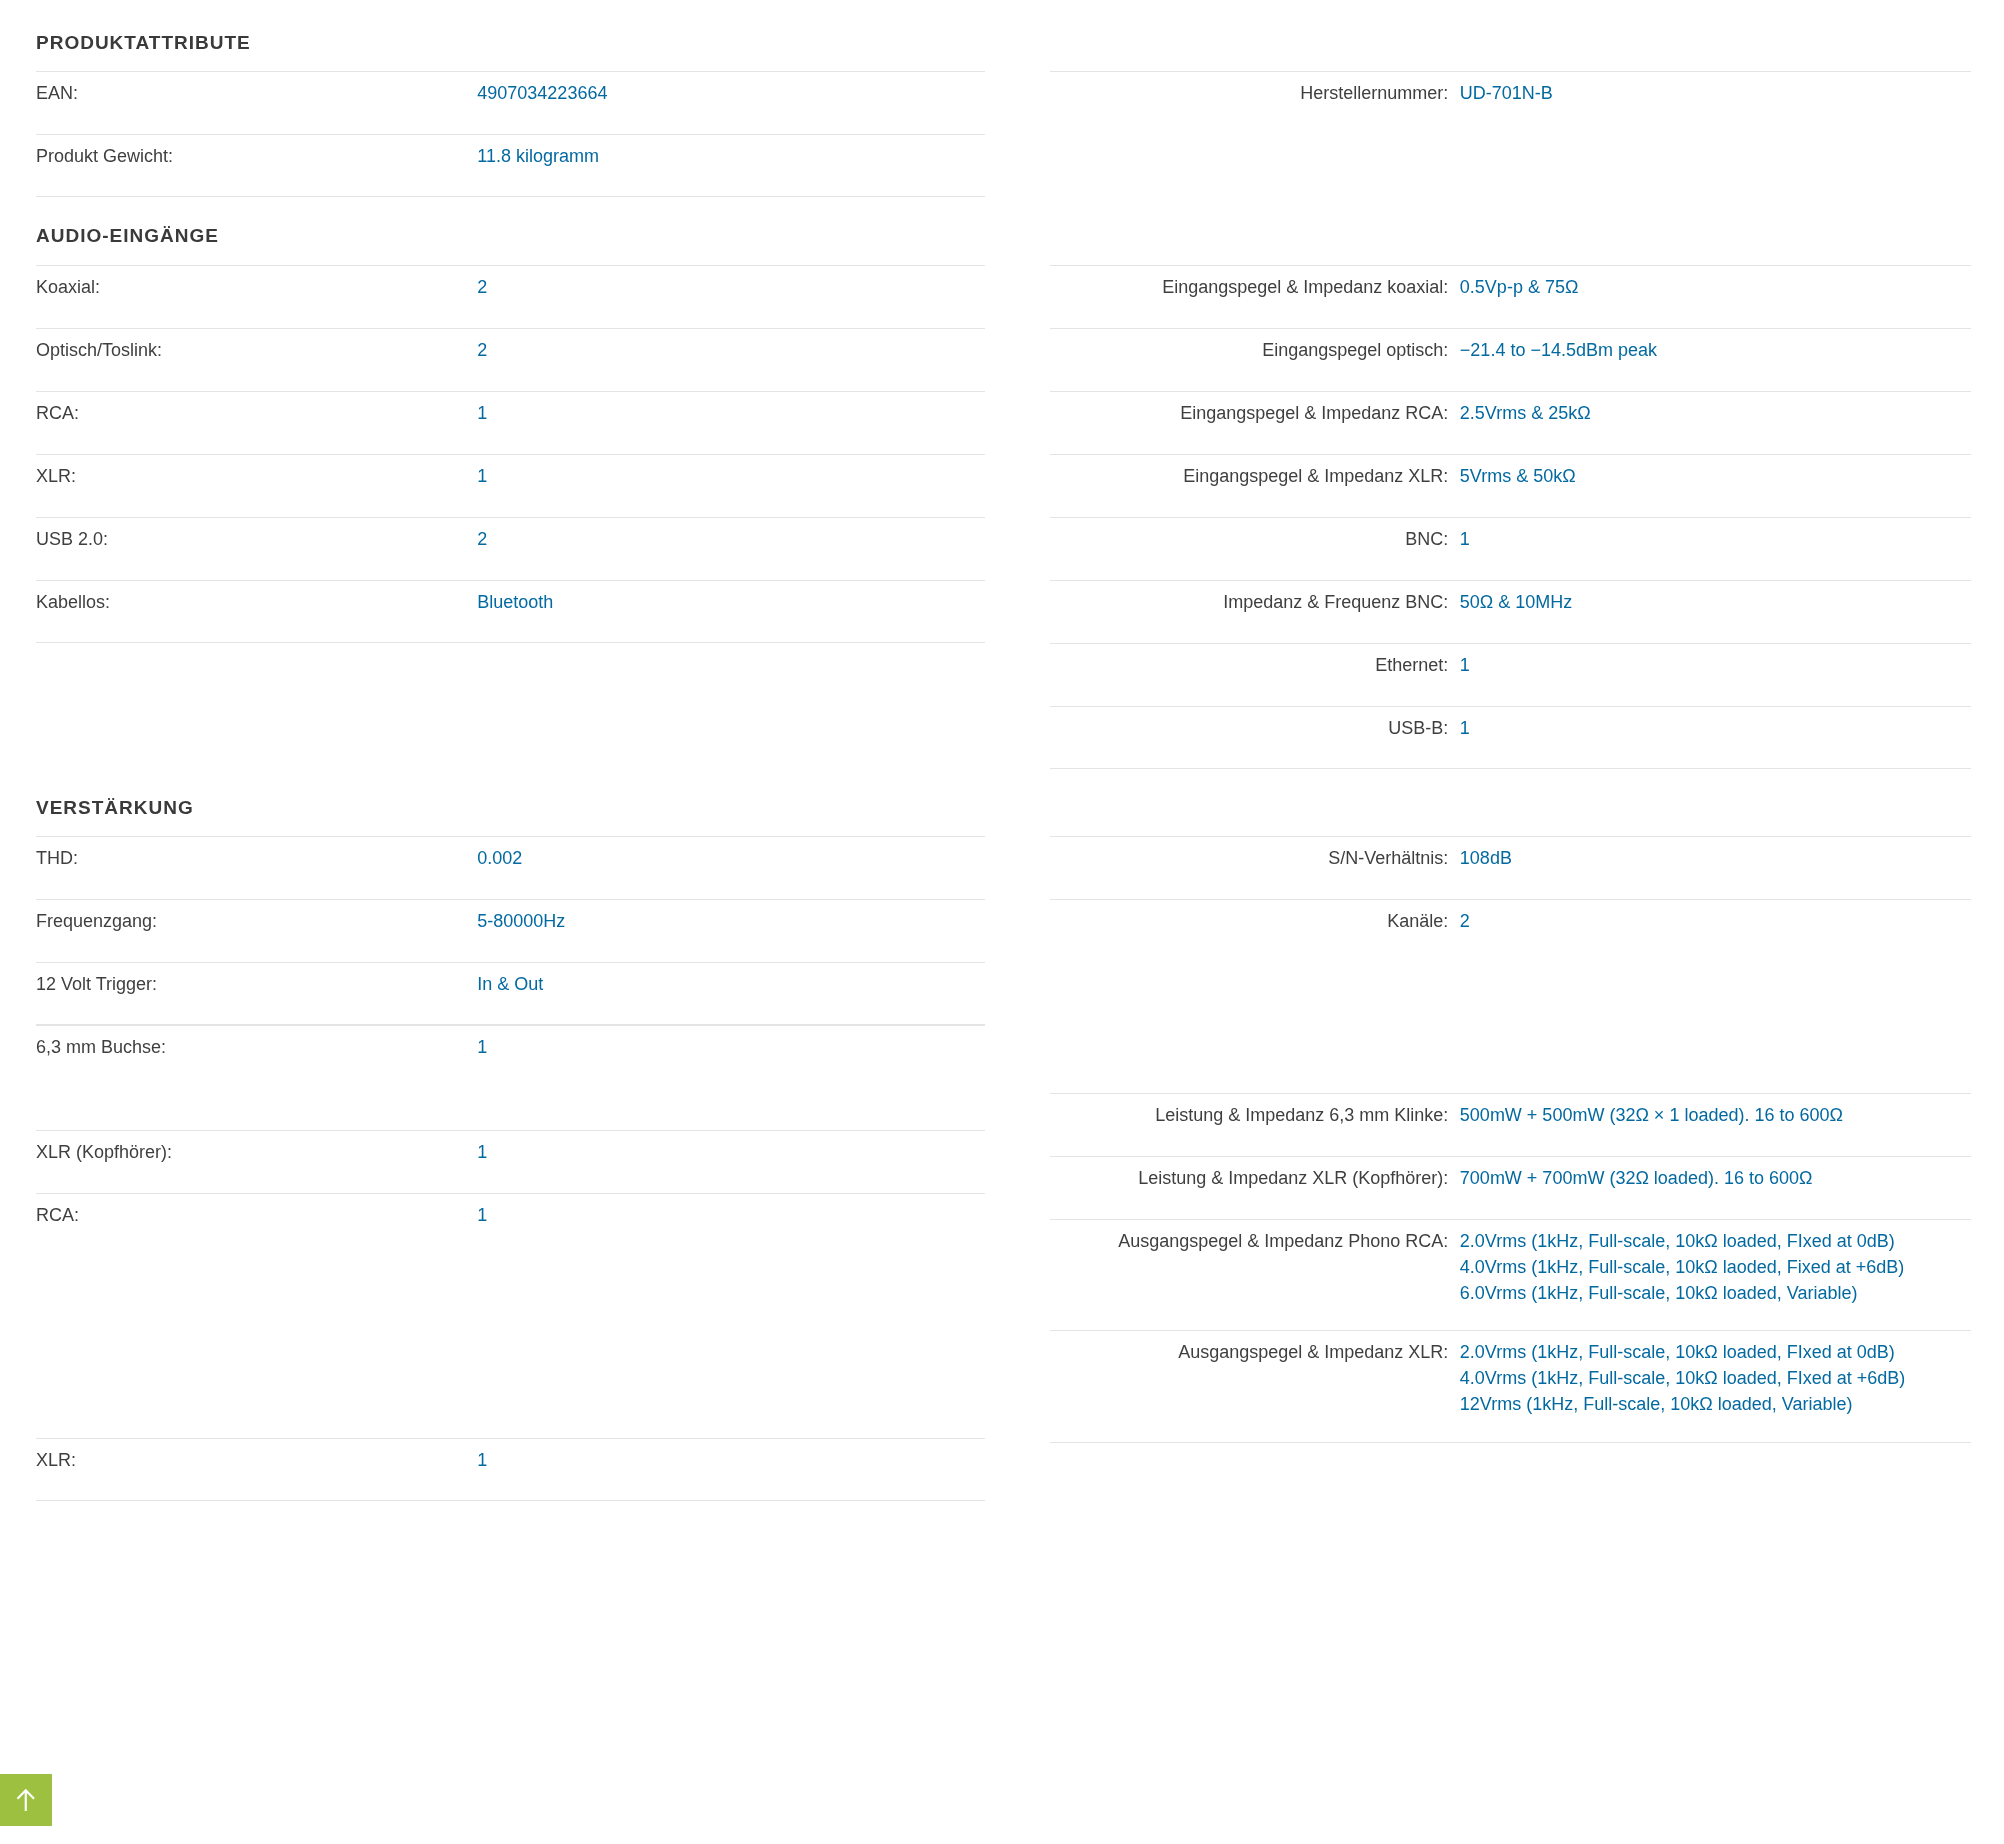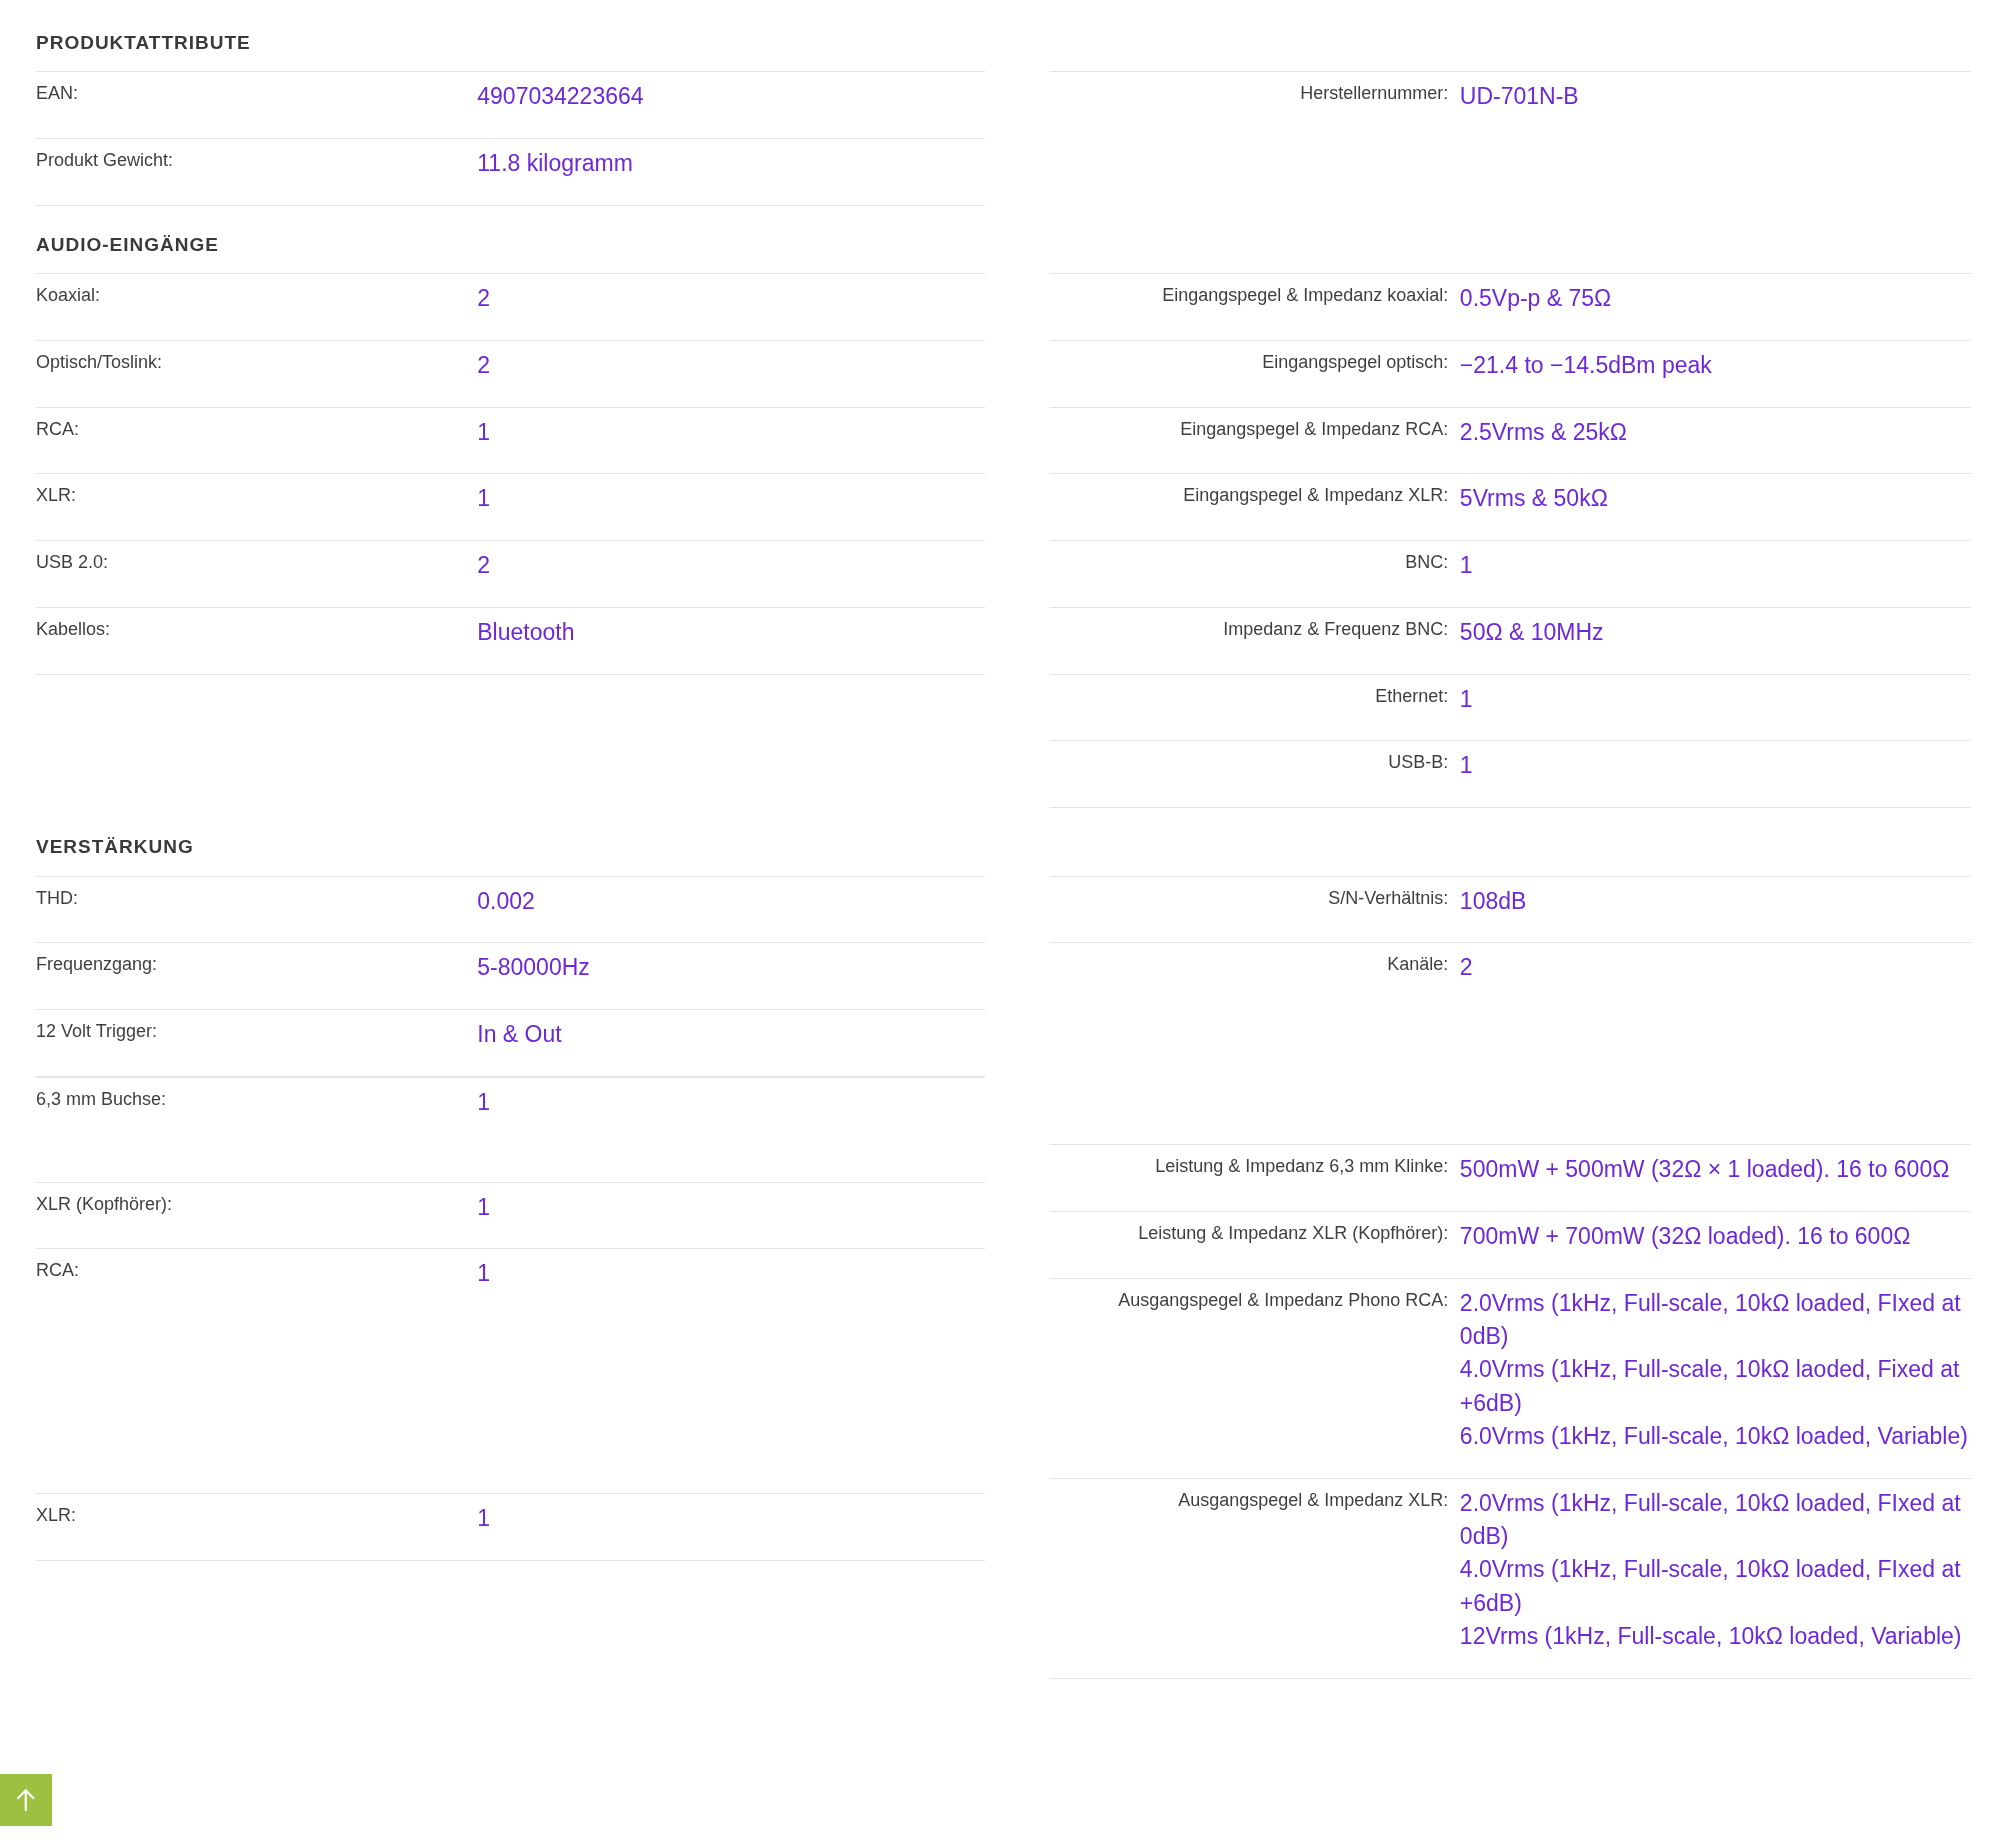--- a/index.html
+++ b/index.html
@@ -65,23 +65,23 @@
 
   .label {
     flex: 0 0 46.5%;
     font-size: 18px;
     line-height: 1.45;
     color: #3f3f3f;
     padding-right: 11.5px;
   }
   .value {
     flex: 1 1 auto;
-    font-size: 23px;
+    font-size: 18px;
     line-height: 1.45;
-    color: #6d28d9;
+    color: #0369a1;
     white-space: pre-line;
   }
   .col.right .label { flex: 0 0 44.5%; text-align: right; }
 
   
   .row.filler { border-top: none; }
   .row.blank { visibility: hidden; }
 
   
   .scroll-top {

